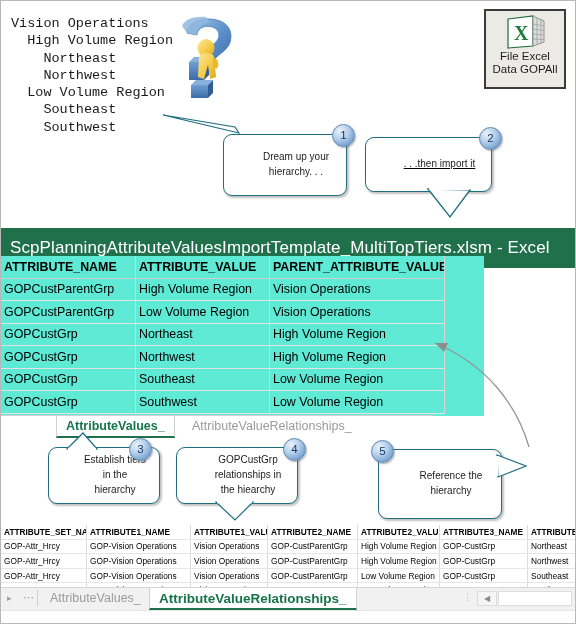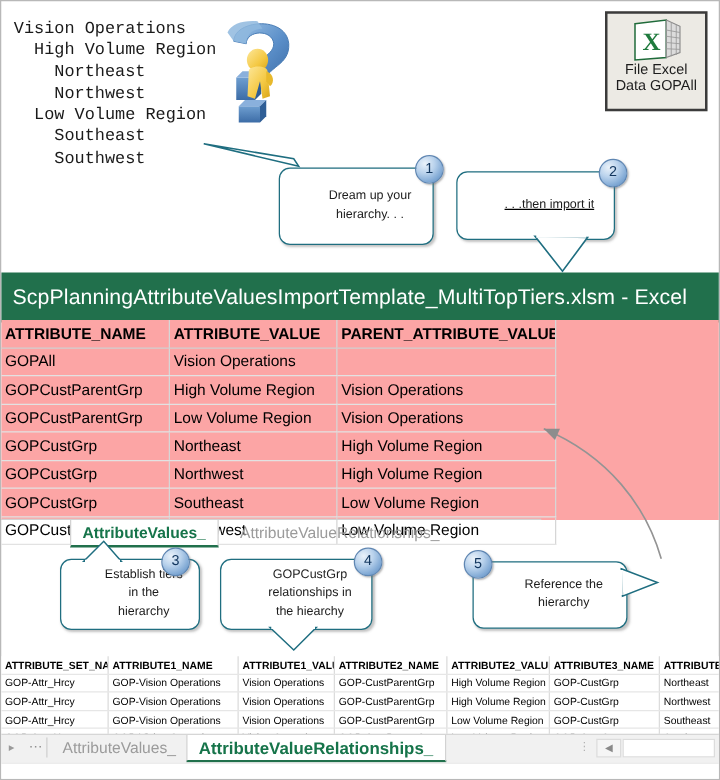--- a/index.html
+++ b/index.html
@@ -52,30 +52,30 @@
     background:radial-gradient(circle at 33% 28%,#eaf2fa 0%,#b9d2ec 38%,#7fa8d4 72%,#5c87bb 100%);
     border:1.2px solid #5f86b2;
     font-size:11.5px;color:#12365e;text-align:center;line-height:20px;
     font-family:"Liberation Sans",sans-serif;
     box-shadow:1px 1px 1.5px rgba(110,110,110,.5);
   }
   .tail{position:absolute;z-index:2;}
 
   
   #excel-title-bar{
-    left:0;top:217px;width:576px;height:40px;background:#21704c;
+    left:0;top:227px;width:576px;height:40px;background:#21704c;
   }
   #excel-title-text{
     position:absolute;left:9px;top:10px;
     color:#ffffff;font-size:17px;letter-spacing:.1px;
     font-family:"Liberation Sans",sans-serif;
   }
 
   
-  #main-sheet{left:0;top:255px;width:576px;height:160px;background:#fca5a5;}
+  #main-sheet{left:0;top:255px;width:483px;height:160px;background:#5eead4;}
   table.grid{border-collapse:collapse;table-layout:fixed;}
   #main-grid{width:432px;}
   #main-grid th,#main-grid td{
     font-size:12.4px;color:#000;text-align:left;
     padding:1px 0 1px 3px;height:19.5px;
     border-right:1px solid #d6d6d6;border-bottom:1px solid #e2e2e2;
     overflow:hidden;white-space:nowrap;
     font-family:"Liberation Sans",sans-serif;
   }
   #main-grid th{font-weight:bold;border-bottom:1px solid #cfcfcf;}
@@ -233,25 +233,20 @@
   <table class="grid" id="main-grid">
     <thead>
       <tr>
         <th class="c1">ATTRIBUTE_NAME</th>
         <th class="c2">ATTRIBUTE_VALUE</th>
         <th class="c3">PARENT_ATTRIBUTE_VALUE</th>
       </tr>
     </thead>
     <tbody>
       <tr>
-          <td class="c1">GOPAll</td>
-          <td class="c2">Vision Operations</td>
-          <td class="c3"></td>
-        </tr>
-      <tr>
           <td class="c1">GOPCustParentGrp</td>
           <td class="c2">High Volume Region</td>
           <td class="c3">Vision Operations</td>
         </tr>
       <tr>
           <td class="c1">GOPCustParentGrp</td>
           <td class="c2">Low Volume Region</td>
           <td class="c3">Vision Operations</td>
         </tr>
       <tr>
@@ -307,21 +302,21 @@
   <div class="txt">GOPCustGrp
 relationships in
 the hiearchy</div>
 </div>
 <svg class="layer tail" style="left:212px;top:499px;" width="45" height="22" viewBox="0 0 45 22">
   <path d="M3 2 L22 20 L40 2 Z" fill="#ffffff" stroke="#1f6e80" stroke-width="1.2"></path>
   <line x1="4" y1="2" x2="39" y2="2" stroke="#ffffff" stroke-width="2.4"></line>
 </svg>
 <div class="badge" style="left:282px;top:437px;">4</div>
 
-<div class="callout" style="left:377px;top:448px;width:122px;height:52px;">
+<div class="callout" style="left:377px;top:448px;width:122px;height:68px;">
   <div class="bubble"></div>
   <div class="txt">Reference  the
 hierarchy</div>
 </div>
 <svg class="layer tail" style="left:494px;top:451px;" width="34" height="36" viewBox="0 0 34 36">
   <path d="M2 3 L31 14 L3 25 Z" fill="#ffffff" stroke="#1f6e80" stroke-width="1.2"></path>
   <line x1="2" y1="4" x2="2" y2="24" stroke="#ffffff" stroke-width="2.4"></line>
 </svg>
 <div class="badge" style="left:370px;top:439px;">5</div>
 

